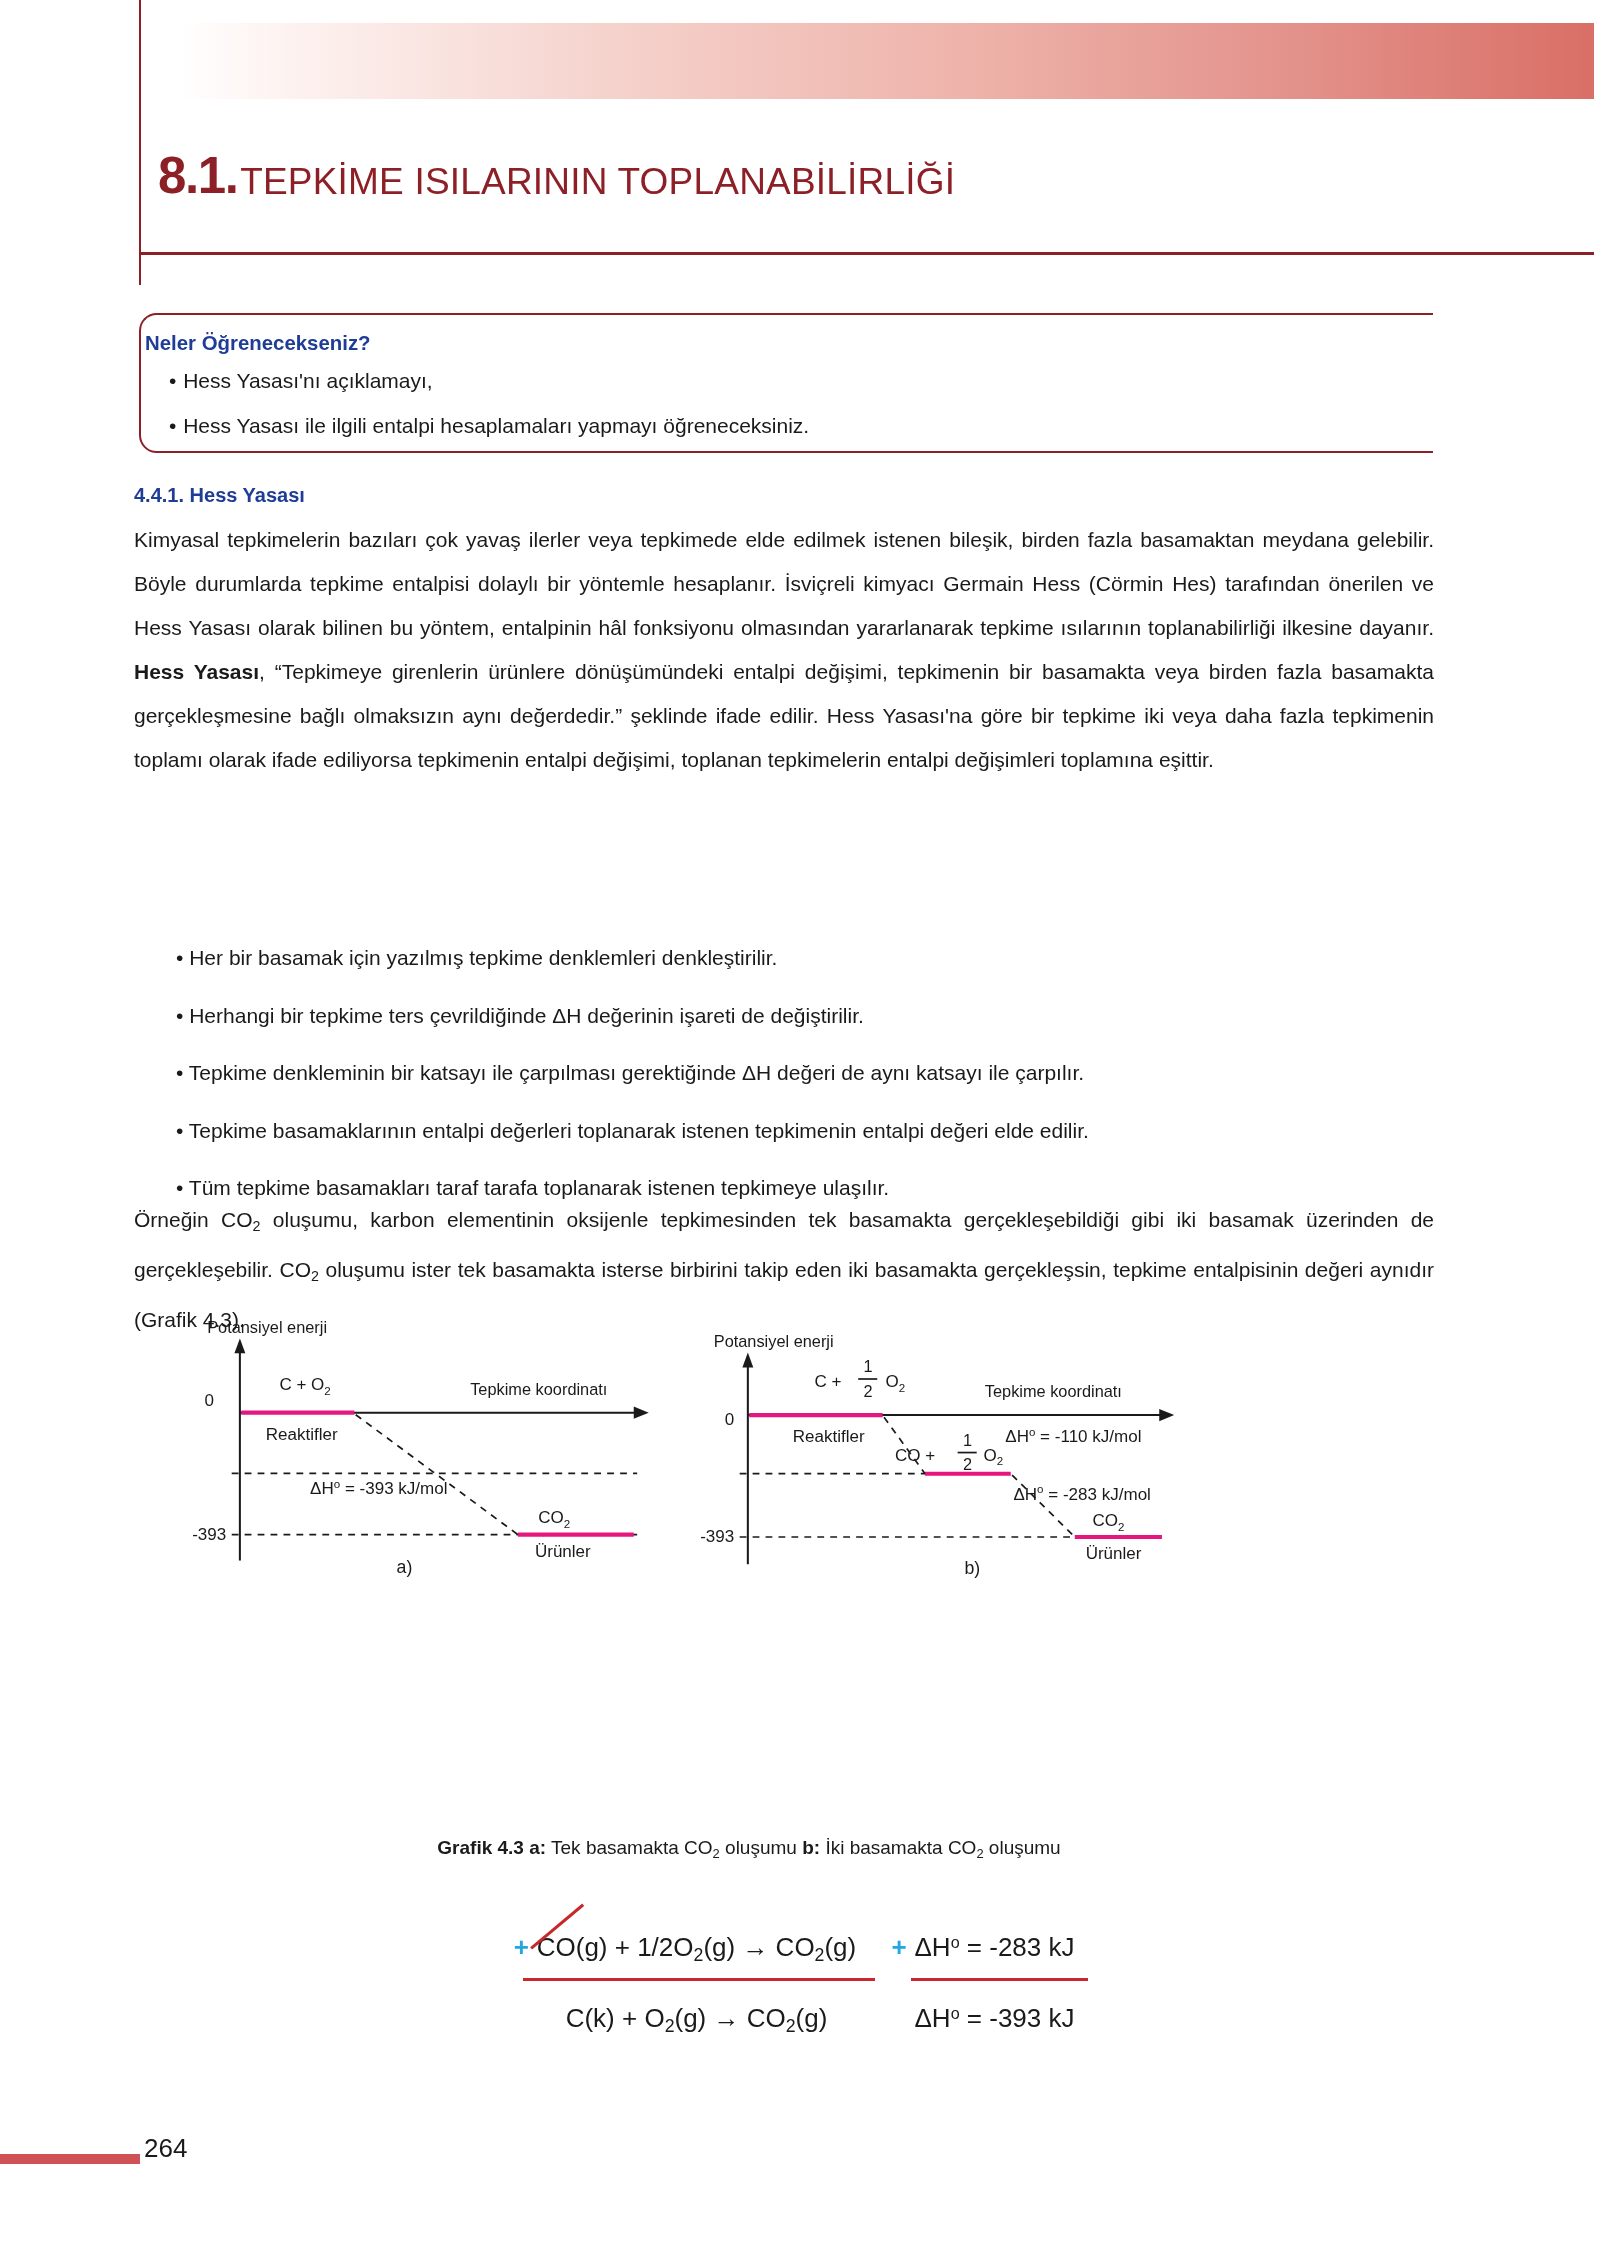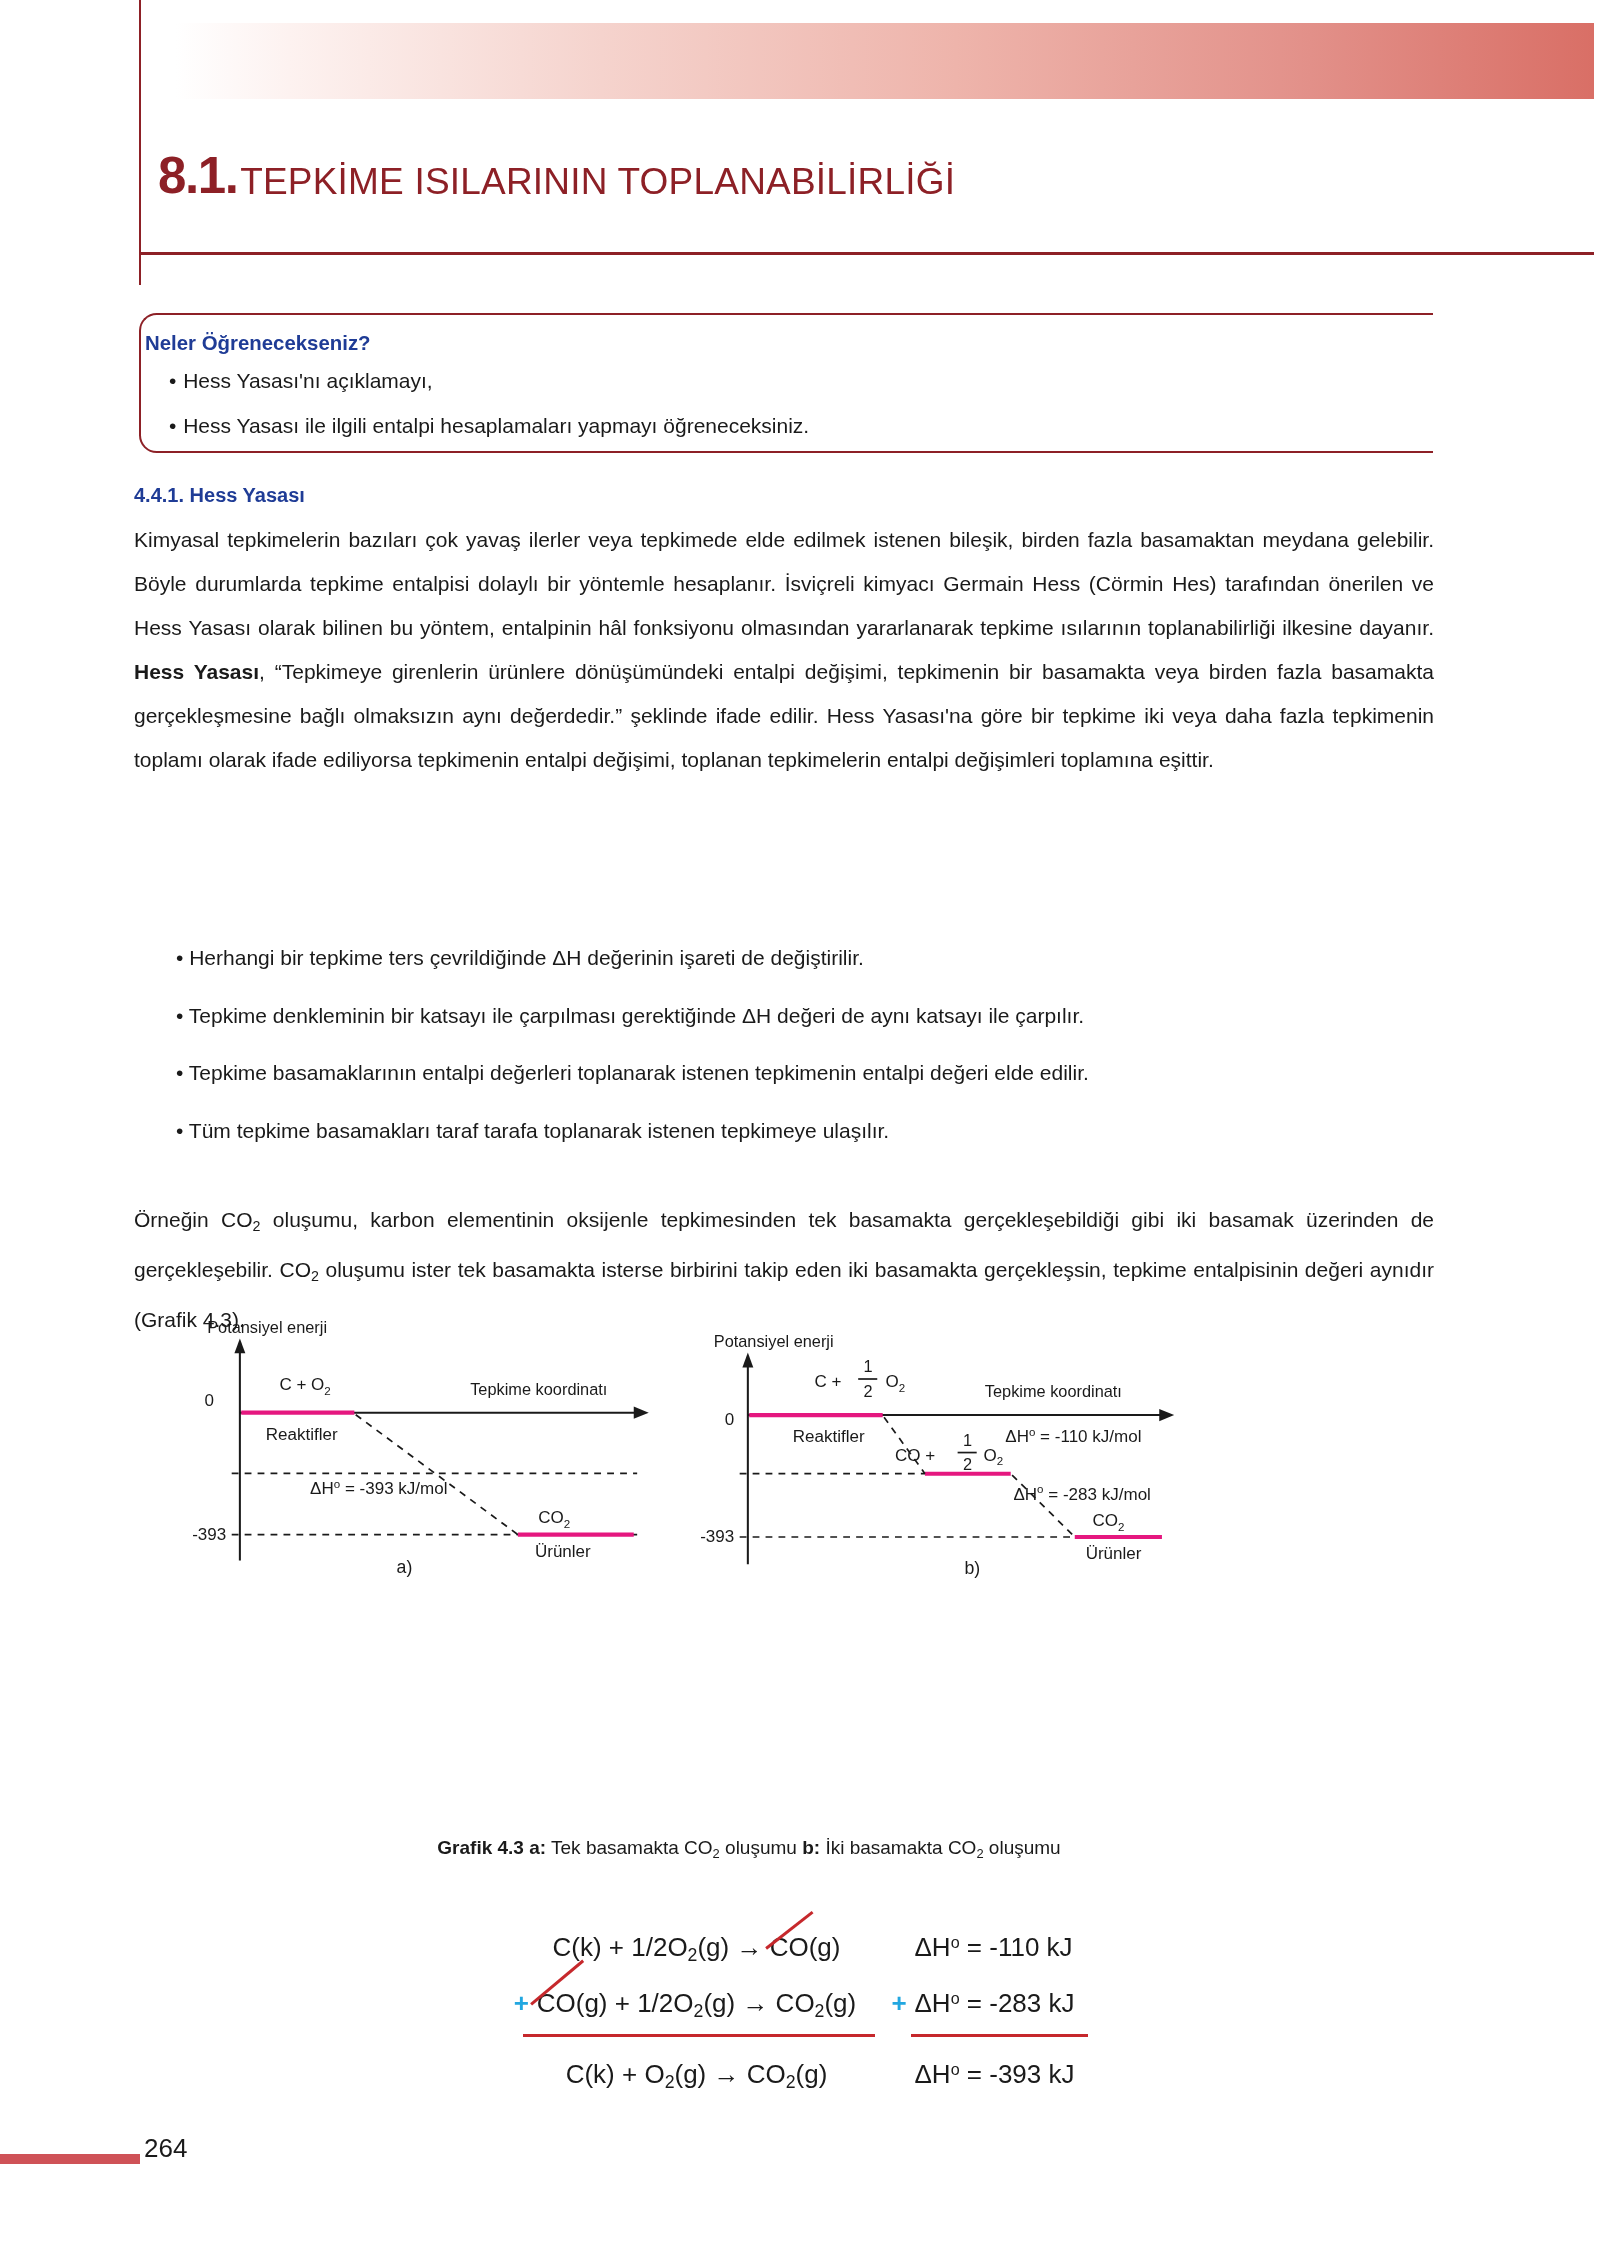--- a/index.html
+++ b/index.html
@@ -147,20 +147,21 @@
   <span class="obj-bullet">•</span><span>Hess Yasası ile ilgili entalpi hesaplamaları yapmayı öğreneceksiniz.</span>
 </div>
 
 <div class="sub-head">4.4.1. Hess Yasası</div>
 
 <div class="body-col" style="top:518px;">
   <p class="para"><span>Kimyasal tepkimelerin bazıları çok yavaş ilerler veya tepkimede elde edilmek istenen bileşik, birden fazla basamaktan meydana gelebilir. Böyle durumlarda tepkime entalpisi dolaylı bir yöntemle hesaplanır. İsviçreli kimyacı Germain Hess (Cörmin Hes) tarafından önerilen ve Hess Yasası olarak bilinen bu yöntem, entalpinin hâl fonksiyonu olmasından yararlanarak tepkime ısılarının toplanabilirliği ilkesine dayanır. </span><b>Hess Yasası</b><span>, “Tepkimeye girenlerin ürünlere dönüşümündeki entalpi değişimi, tepkimenin bir basamakta veya birden fazla basamakta gerçekleşmesine bağlı olmaksızın aynı değerdedir.” şeklinde ifade edilir. Hess Yasası'na göre bir tepkime iki veya daha fazla tepkimenin toplamı olarak ifade ediliyorsa tepkimenin entalpi değişimi, toplanan tepkimelerin entalpi değişimleri toplamına eşittir.</span></p>
 </div>
 
 <div class="bullets" style="top:936px;">
+  <div class="b"><span>•</span> <span>Her bir basamak için yazılmış tepkime denklemleri denkleştirilir.</span></div>
   <div class="b"><span>•</span> <span>Herhangi bir tepkime ters çevrildiğinde ΔH değerinin işareti de değiştirilir.</span></div>
   <div class="b"><span>•</span> <span>Tepkime denkleminin bir katsayı ile çarpılması gerektiğinde ΔH değeri de aynı katsayı ile çarpılır.</span></div>
   <div class="b"><span>•</span> <span>Tepkime basamaklarının entalpi değerleri toplanarak istenen tepkimenin entalpi değeri elde edilir.</span></div>
   <div class="b"><span>•</span> <span>Tüm tepkime basamakları taraf tarafa toplanarak istenen tepkimeye ulaşılır.</span></div>
 </div>
 
 <div class="body-col" style="top:1198px;">
   <p class="para"><span>Örneğin CO</span><sub>2</sub><span> oluşumu, karbon elementinin oksijenle tepkimesinden tek basamakta gerçekleşebildiği gibi iki basamak üzerinden de gerçekleşebilir. CO</span><sub>2</sub><span> oluşumu ister tek basamakta isterse birbirini takip eden iki basamakta gerçekleşsin, tepkime entalpisinin değeri aynıdır (Grafik 4.3).</span></p>
 </div>
 
@@ -249,28 +250,20 @@
     <text x="400" y="360" font-family="Liberation Sans, sans-serif" font-size="26" fill="#1a1a1a">b)</text>
   </svg>
 </div>
 
 <div class="gcap">
   <b>Grafik 4.3 a:</b><span> Tek basamakta CO</span><sub>2</sub><span> oluşumu </span><b>b:</b><span> İki basamakta CO</span><sub>2</sub><span> oluşumu</span>
 </div>
 
 <div class="eq-wrap">
 
-  <div class="eq-row" style="height:56px;">
-    <div class="eq-left">
-      <span>C(k) + 1/2O</span><sub>2</sub><span>(g) → </span><span style="position:relative;display:inline-block;"><span>CO</span><span class="strike-d" style="left:-4.1px;top:50%;width:59px;transform:rotate(-38deg);"></span></span><span>(g)</span>
-    </div>
-    <div class="eq-right">
-      <span>ΔH</span><sup>o</sup><span> = -110 kJ</span>
-    </div>
-  </div>
 
   <div class="eq-row" style="height:61px;">
     <div class="eq-left">
       <span class="plus" style="position:absolute;left:8.2px;top:0;">+</span>
       <span style="position:relative;display:inline-block;"><span>CO</span><span class="strike-d" style="left:-5.5px;top:50%;width:68px;transform:rotate(-40deg);"></span></span><span>(g) + 1/2O</span><sub>2</sub><span>(g) → CO</span><sub>2</sub><span>(g)</span>
       <span class="sumline" style="left:17.7px;top:44px;width:352px;"></span>
     </div>
     <div class="eq-right">
       <span class="plus" style="position:absolute;left:4.1px;top:0;">+</span>
       <span>ΔH</span><sup>o</sup><span> = -283 kJ</span>

